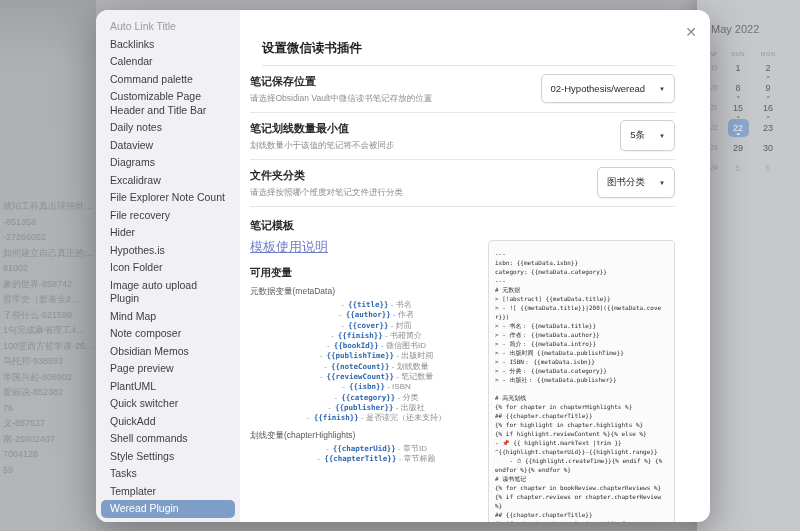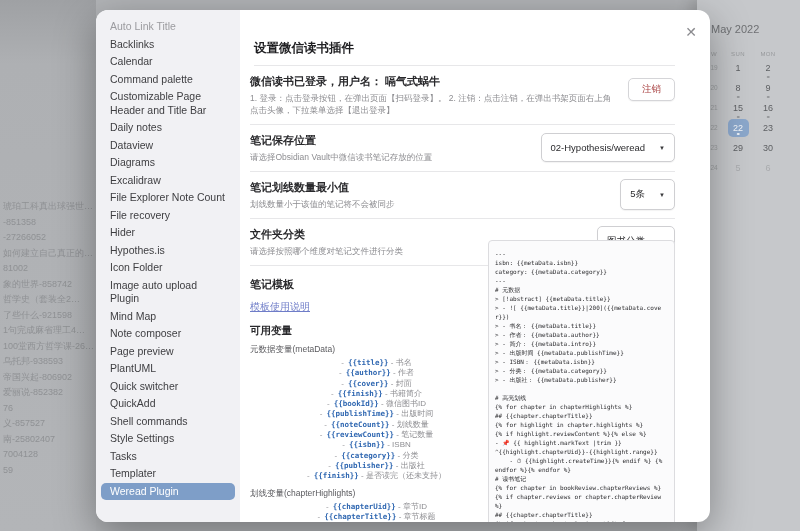--- a/index.html
+++ b/index.html
@@ -59,21 +59,21 @@
     background:#7e9ec8; color:#ffffff; border-radius:5px;
     margin:0 5px; padding:2px 9px;
   }
   .main { flex:1; position:relative; padding:0 35px 0 10px; }
   .close-x {
     position:absolute; top:15px; right:13px; font-size:14px; line-height:14px;
     color:#8a8a8e; cursor:pointer;
   }
   h1.dlg-title {
     font-size:12.5px; font-weight:bold; color:#1f1f22;
-    margin:30px 0 0 4px; padding-bottom:8px; border-bottom:1px solid #e7e7e9;
+    margin:30px 0 0 12px; padding-bottom:8px; border-bottom:1px solid #e7e7e9;
   }
   .setting-row {
     display:flex; align-items:flex-start; padding:7px 0 8px 0;
     border-bottom:1px solid #e7e7e9;
   }
   .s-info { flex:1; min-width:0; padding-right:10px; }
   .s-name { font-size:11px; font-weight:bold; color:#29292c; margin:1px 0 3px 0; }
   .s-desc { font-size:8.5px; color:#8d8d91; line-height:12px; }
   .login-desc { max-width:382px; }
   button.logout {
@@ -84,21 +84,21 @@
   }
   .dropdown {
     flex:none; align-self:center; display:flex; align-items:center; gap:14px;
     border:1px solid #cfcfd2; border-radius:5px; background:#fff;
     padding:8px 9px; font-size:9.5px; color:#2a2a2d; cursor:pointer;
     box-shadow:0 1px 1px rgba(0,0,0,.05);
     justify-content:center;
   }
   .dropdown .arrow { font-size:6px; color:#3a3a3d; }
   h2.tpl-heading { font-size:11px; font-weight:bold; color:#29292c; margin:11px 0 4px 0; }
-  a.help-link { font-size:10px; color:#6f7dc8; text-decoration:underline; cursor:pointer; }
+  a.help-link { font-size:13px; color:#6f7dc8; text-decoration:underline; cursor:pointer; }
   h3.vars-heading { font-size:10.5px; font-weight:bold; color:#29292c; margin:10px 0 2px 0;font-family:Liberation Mono, monospace; }
   .vars-col { width:240px; }
   .var-label { font-size:8.5px; color:#5a5a5e; margin:6px 0 2px 0; }
   .var-item { font-size:8px; color:#8d8d91; line-height:10.3px; padding-left:13px; white-space:nowrap;text-align:center; }
   .var-item .bullet { color:#9a9a9e; margin-right:4px; }
   .var-item .vcode {
     font-family:"DejaVu Sans Mono","Liberation Mono",monospace;
     font-size:7.5px; font-weight:bold; color:#2f67b1;
   }
   pre.code-block {
@@ -188,42 +188,36 @@
       <div class="sb-item">Diagrams</div>
       <div class="sb-item">Excalidraw</div>
       <div class="sb-item">File Explorer Note Count</div>
       <div class="sb-item">File recovery</div>
       <div class="sb-item">Hider</div>
       <div class="sb-item">Hypothes.is</div>
       <div class="sb-item">Icon Folder</div>
       <div class="sb-item">Image auto upload Plugin</div>
       <div class="sb-item">Mind Map</div>
       <div class="sb-item">Note composer</div>
+      <div class="sb-item">Obsidian Memos</div>
       <div class="sb-item">Page preview</div>
       <div class="sb-item">PlantUML</div>
       <div class="sb-item">Quick switcher</div>
       <div class="sb-item">QuickAdd</div>
       <div class="sb-item">Shell commands</div>
       <div class="sb-item">Style Settings</div>
       <div class="sb-item">Tasks</div>
       <div class="sb-item">Templater</div>
       <div class="sb-item sel">Weread Plugin</div>
     </aside>
   <main class="main">
     <span class="close-x">✕</span>
 
     <h1 class="dlg-title">设置微信读书插件</h1>
 
-    <section class="setting-row">
-      <div class="s-info">
-        <div class="s-name">微信读书已登录，用户名： 嗝气式蜗牛</div>
-        <div class="s-desc login-desc">1. 登录：点击登录按钮，在弹出页面【扫码登录】。 2. 注销：点击注销，在弹出书架页面右上角点击头像，下拉菜单选择【退出登录】</div>
-      </div>
-      <button class="logout">注销</button>
-    </section>
 
     <section class="setting-row">
       <div class="s-info">
         <div class="s-name">笔记保存位置</div>
         <div class="s-desc">请选择Obsidian Vault中微信读书笔记存放的位置</div>
       </div>
       <div class="dropdown">
         <span>02-Hypothesis/weread</span>
         <span class="arrow">▼</span>
       </div>

